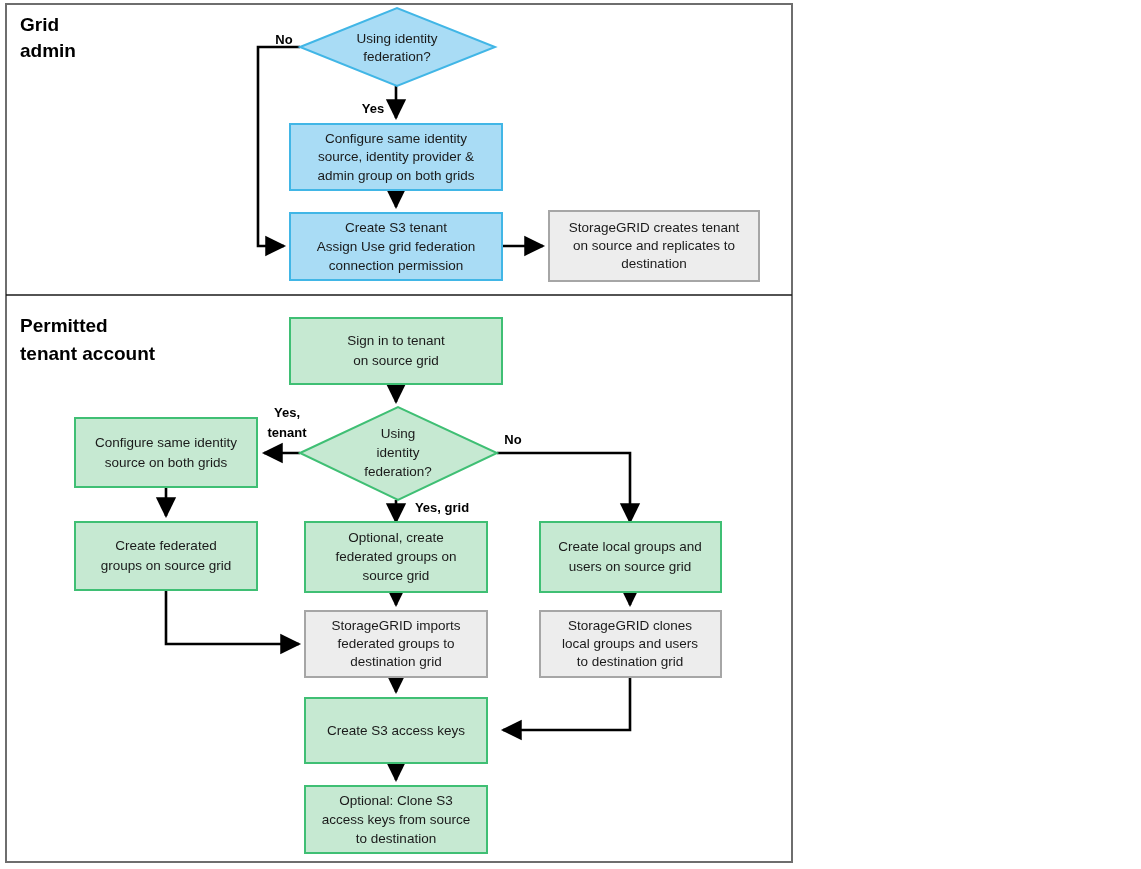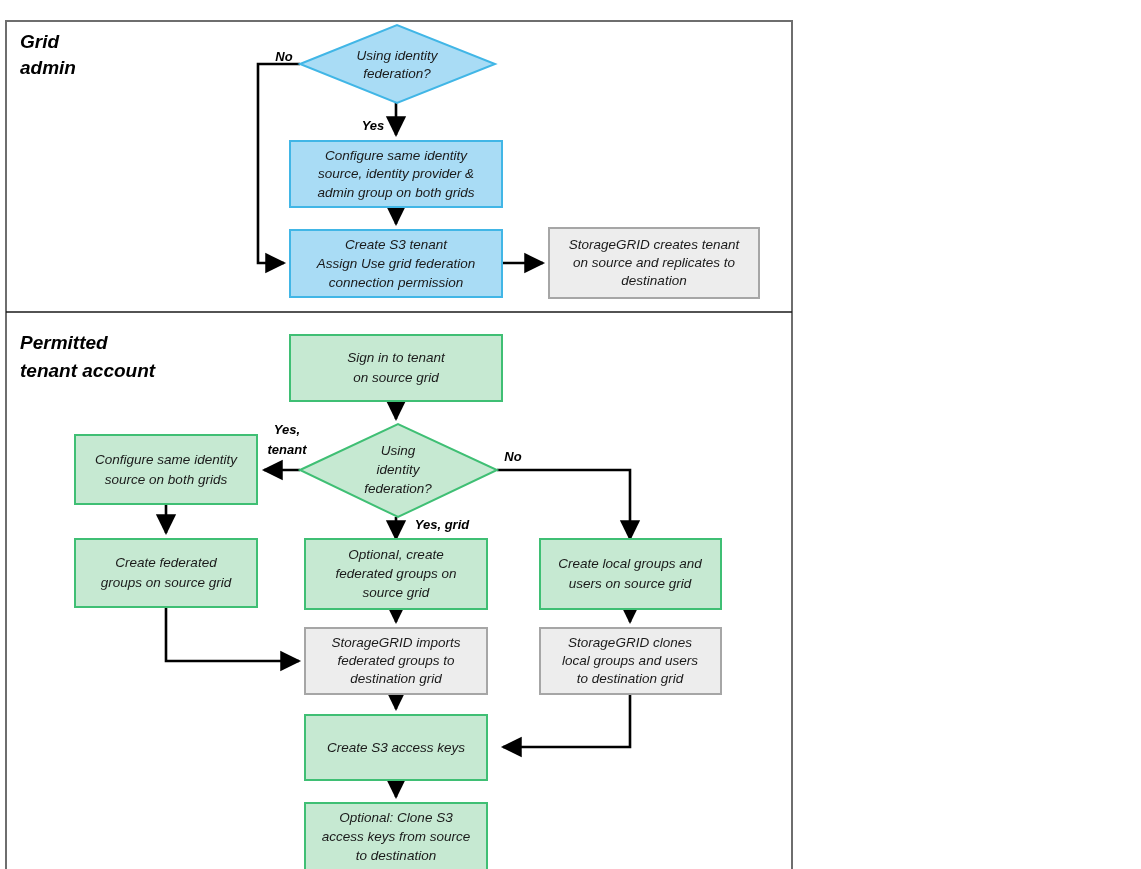--- a/index.html
+++ b/index.html
@@ -9,24 +9,23 @@
   }
   body {
     width: 1141px;
     height: 869px;
     font-family: "Liberation Sans", sans-serif;
     position: relative;
     overflow: hidden;
   }
   #diagram-root {
     position: absolute;
-    left: 0; top: 17px;
+    left: 0; top: 0;
     width: 1141px;
     height: 661px;
-    font-style: italic;
   }
   svg { display: block; }
   .node-text {
     font-family: "Liberation Sans", sans-serif;
     font-size: 13.5px;
     fill: #1a1a1a;
     text-anchor: middle;
     dominant-baseline: middle;
   }
   .edge-label {

